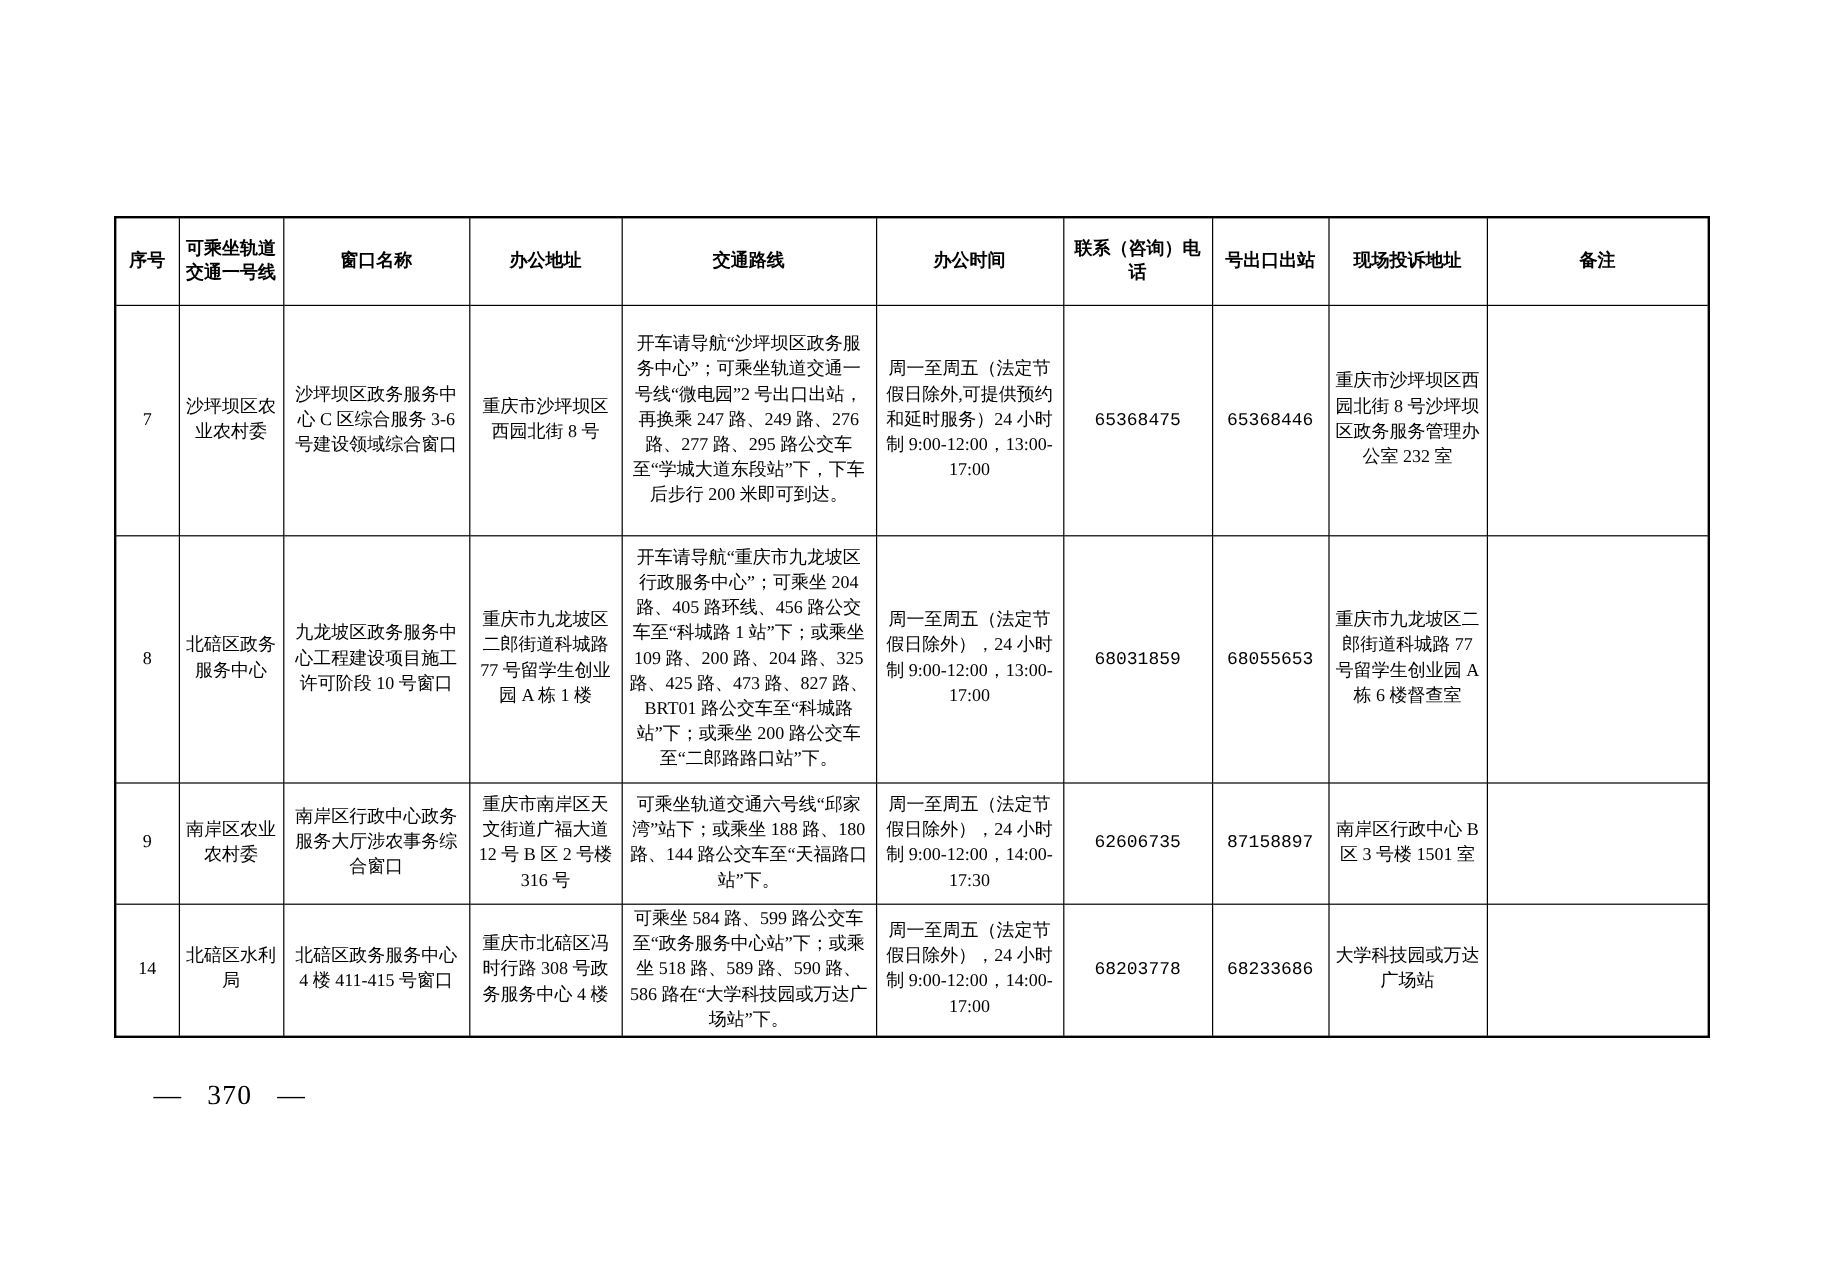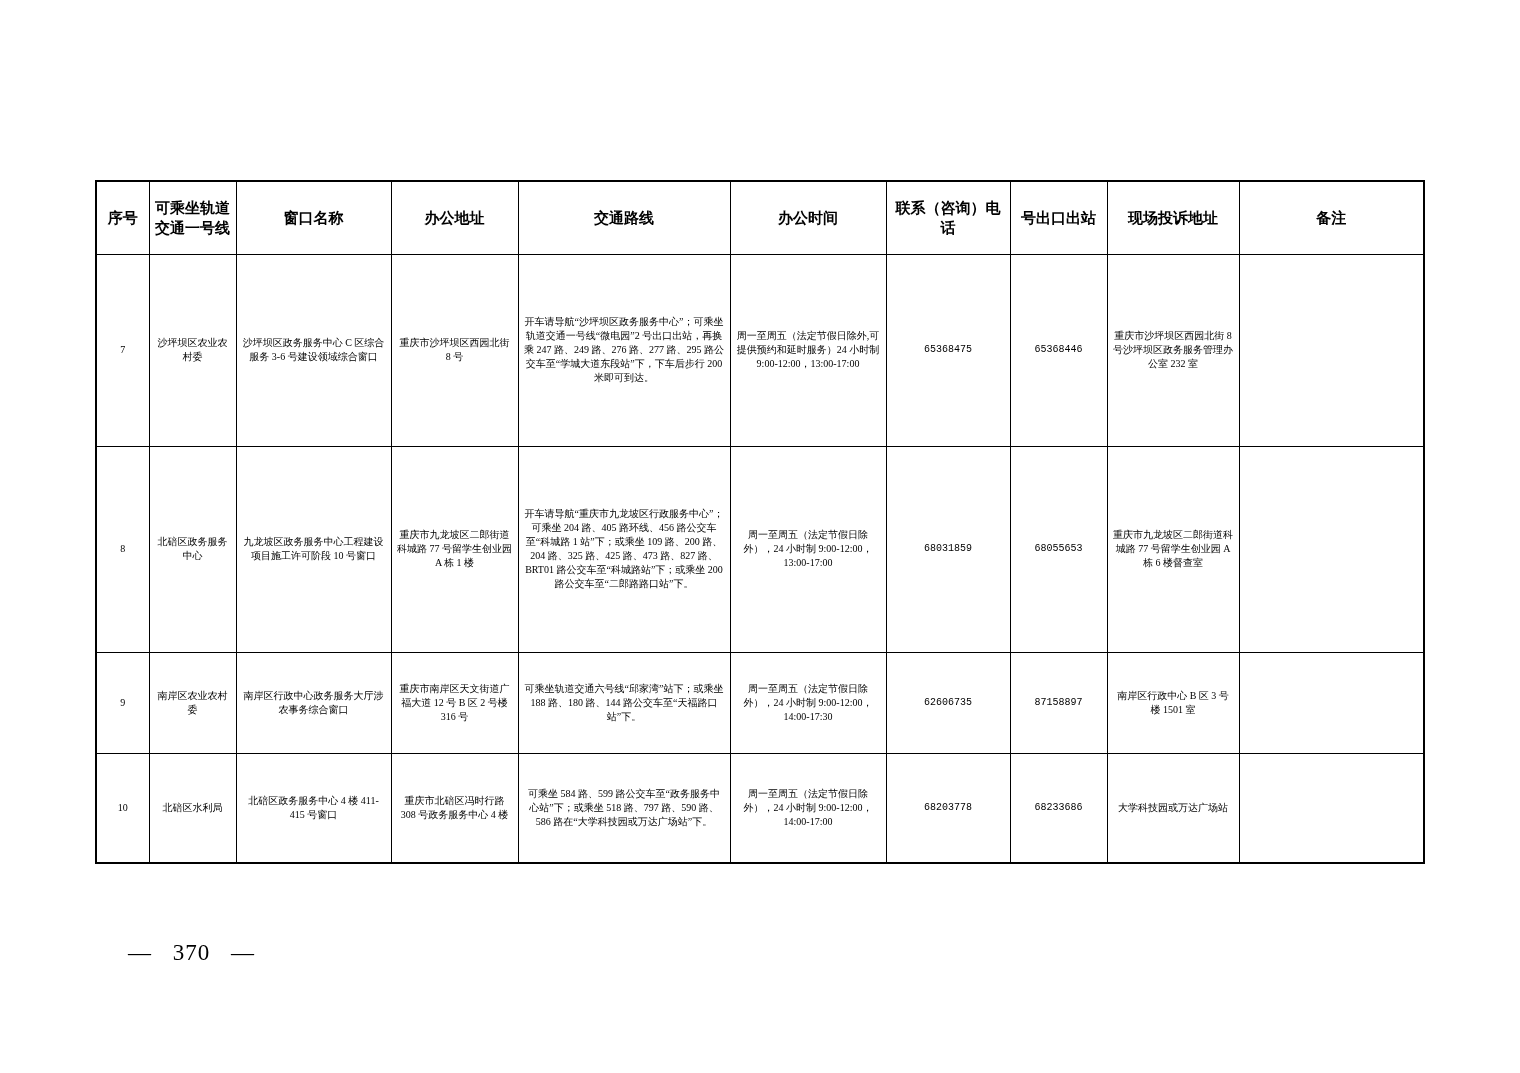--- a/index.html
+++ b/index.html
@@ -23,21 +23,21 @@
     table-layout: fixed;
     border: 2px solid #000000;
   }
   .doc-table th,
   .doc-table td {
     border: 1px solid #000000;
     box-sizing: border-box;
     text-align: center;
     vertical-align: middle;
     padding: 2px 5px;
-    font-size: 10px;
+    font-size: 15px;
     line-height: 1.4;
     white-space: pre-line;
     word-break: break-word;
     overflow: hidden;
   }
   .doc-table thead th {
     font-weight: bold;
     height: 73px;
     font-size: 15px;
     line-height: 1.35;
@@ -50,21 +50,21 @@
     font-size: 14.5px;
     padding: 2px 3px;
   }
   .cell-phone, .cell-complaint-phone {
     font-family: Liberation Mono, monospace;
     font-size: 15px;
   }
   .page-number {
     position: absolute;
     left: 128px;
-    top: 940px;
+    top: 900px;
     font-size: 23px;
     letter-spacing: 1px;
     word-spacing: 14px;
     font-family: "Liberation Serif", "DejaVu Serif", serif;
   }
 </style>
 </head>
 <body>
 
 <table class="doc-table">
@@ -126,25 +126,25 @@
       <td class="cell-address">重庆市南岸区天文街道广福大道 12 号 B 区 2 号楼
 316 号</td>
       <td class="cell-route">可乘坐轨道交通六号线“邱家湾”站下；或乘坐 188 路、180 路、144 路公交车至“天福路口站”下。</td>
       <td class="cell-hours">周一至周五（法定节假日除外），24 小时制 9:00-12:00，14:00-17:30</td>
       <td class="cell-phone">62606735</td>
       <td class="cell-complaint-phone">87158897</td>
       <td class="cell-complaint-address">南岸区行政中心 B 区 3 号楼 1501 室</td>
       <td class="cell-remark"></td>
     </tr>
     <tr class="row-10">
-      <td class="cell-seq">10</td>
+      <td class="cell-seq">14</td>
       <td class="cell-dept">北碚区水利局</td>
       <td class="cell-window">北碚区政务服务中心 4 楼 411-415 号窗口</td>
       <td class="cell-address">重庆市北碚区冯时行路 308 号政务服务中心 4 楼</td>
-      <td class="cell-route">可乘坐 584 路、599 路公交车至“政务服务中心站”下；或乘坐 518 路、797 路、590 路、586 路在“大学科技园或万达广场站”下。</td>
+      <td class="cell-route">可乘坐 584 路、599 路公交车至“政务服务中心站”下；或乘坐 518 路、589 路、590 路、586 路在“大学科技园或万达广场站”下。</td>
       <td class="cell-hours">周一至周五（法定节假日除外），24 小时制 9:00-12:00，14:00-17:00</td>
       <td class="cell-phone">68203778</td>
       <td class="cell-complaint-phone">68233686</td>
       <td class="cell-complaint-address">大学科技园或万达广场站</td>
       <td class="cell-remark"></td>
     </tr>
   </tbody>
 </table>
 
 <div class="page-number">— 370 —</div>

